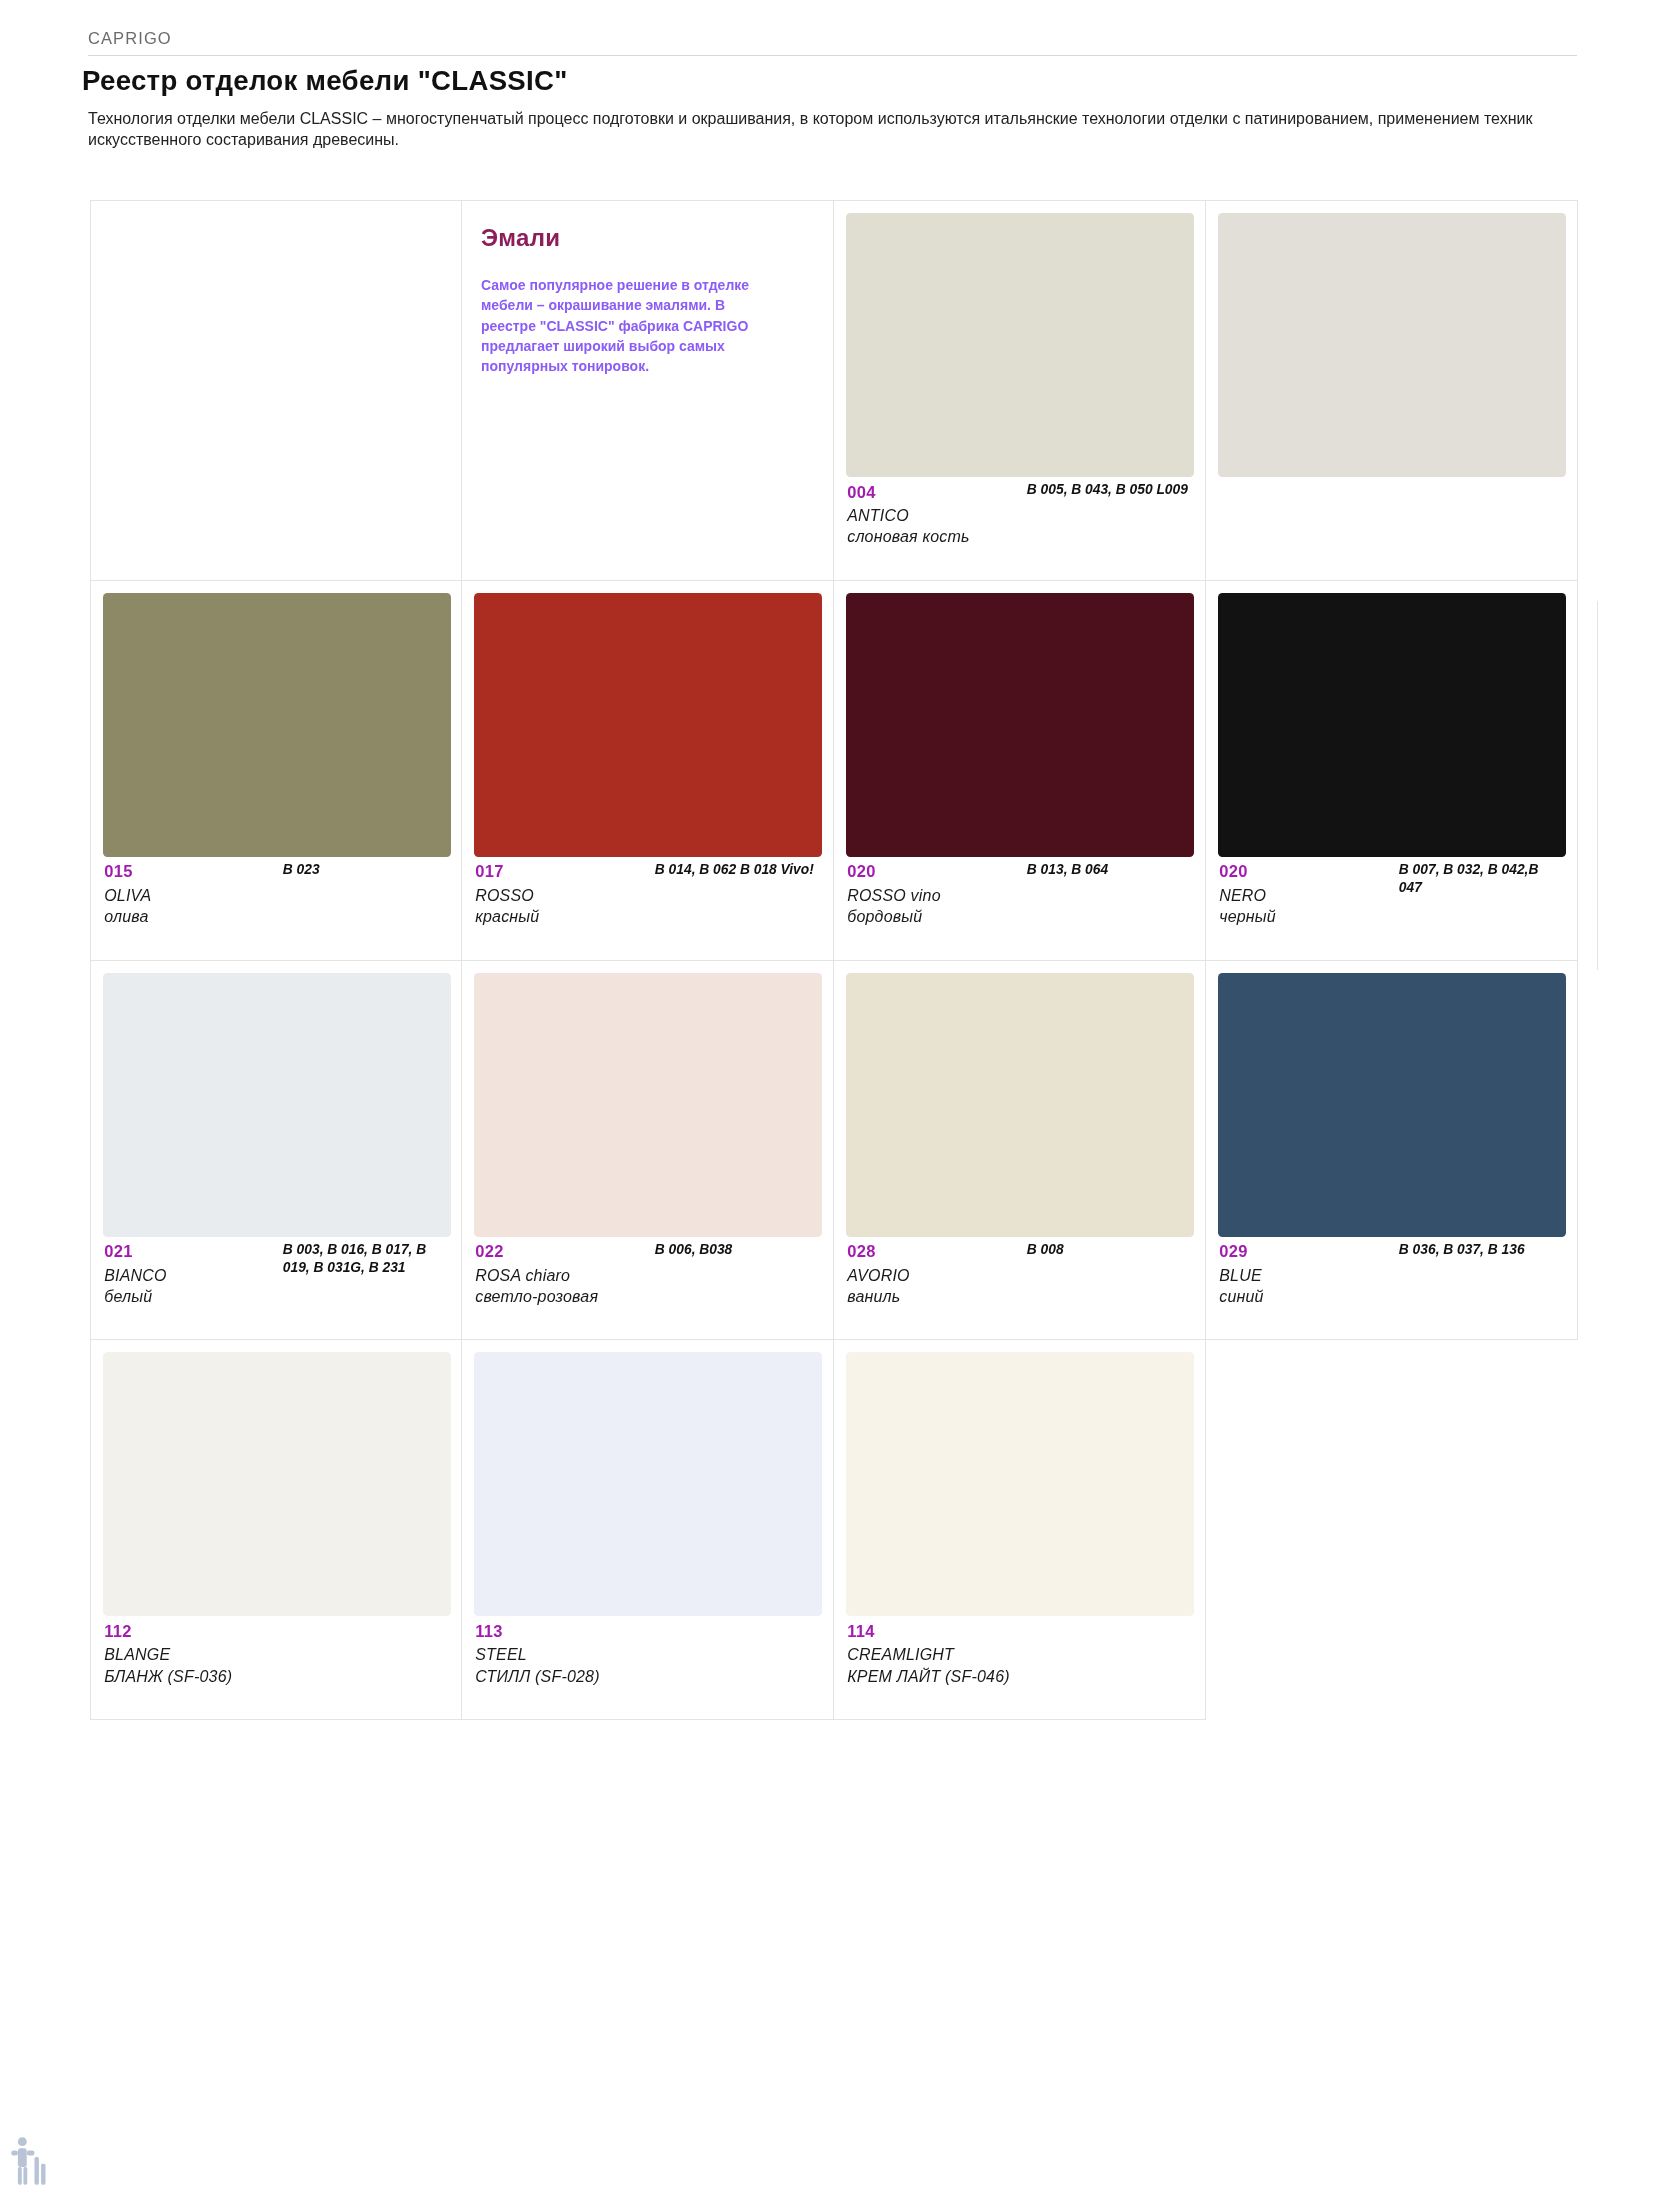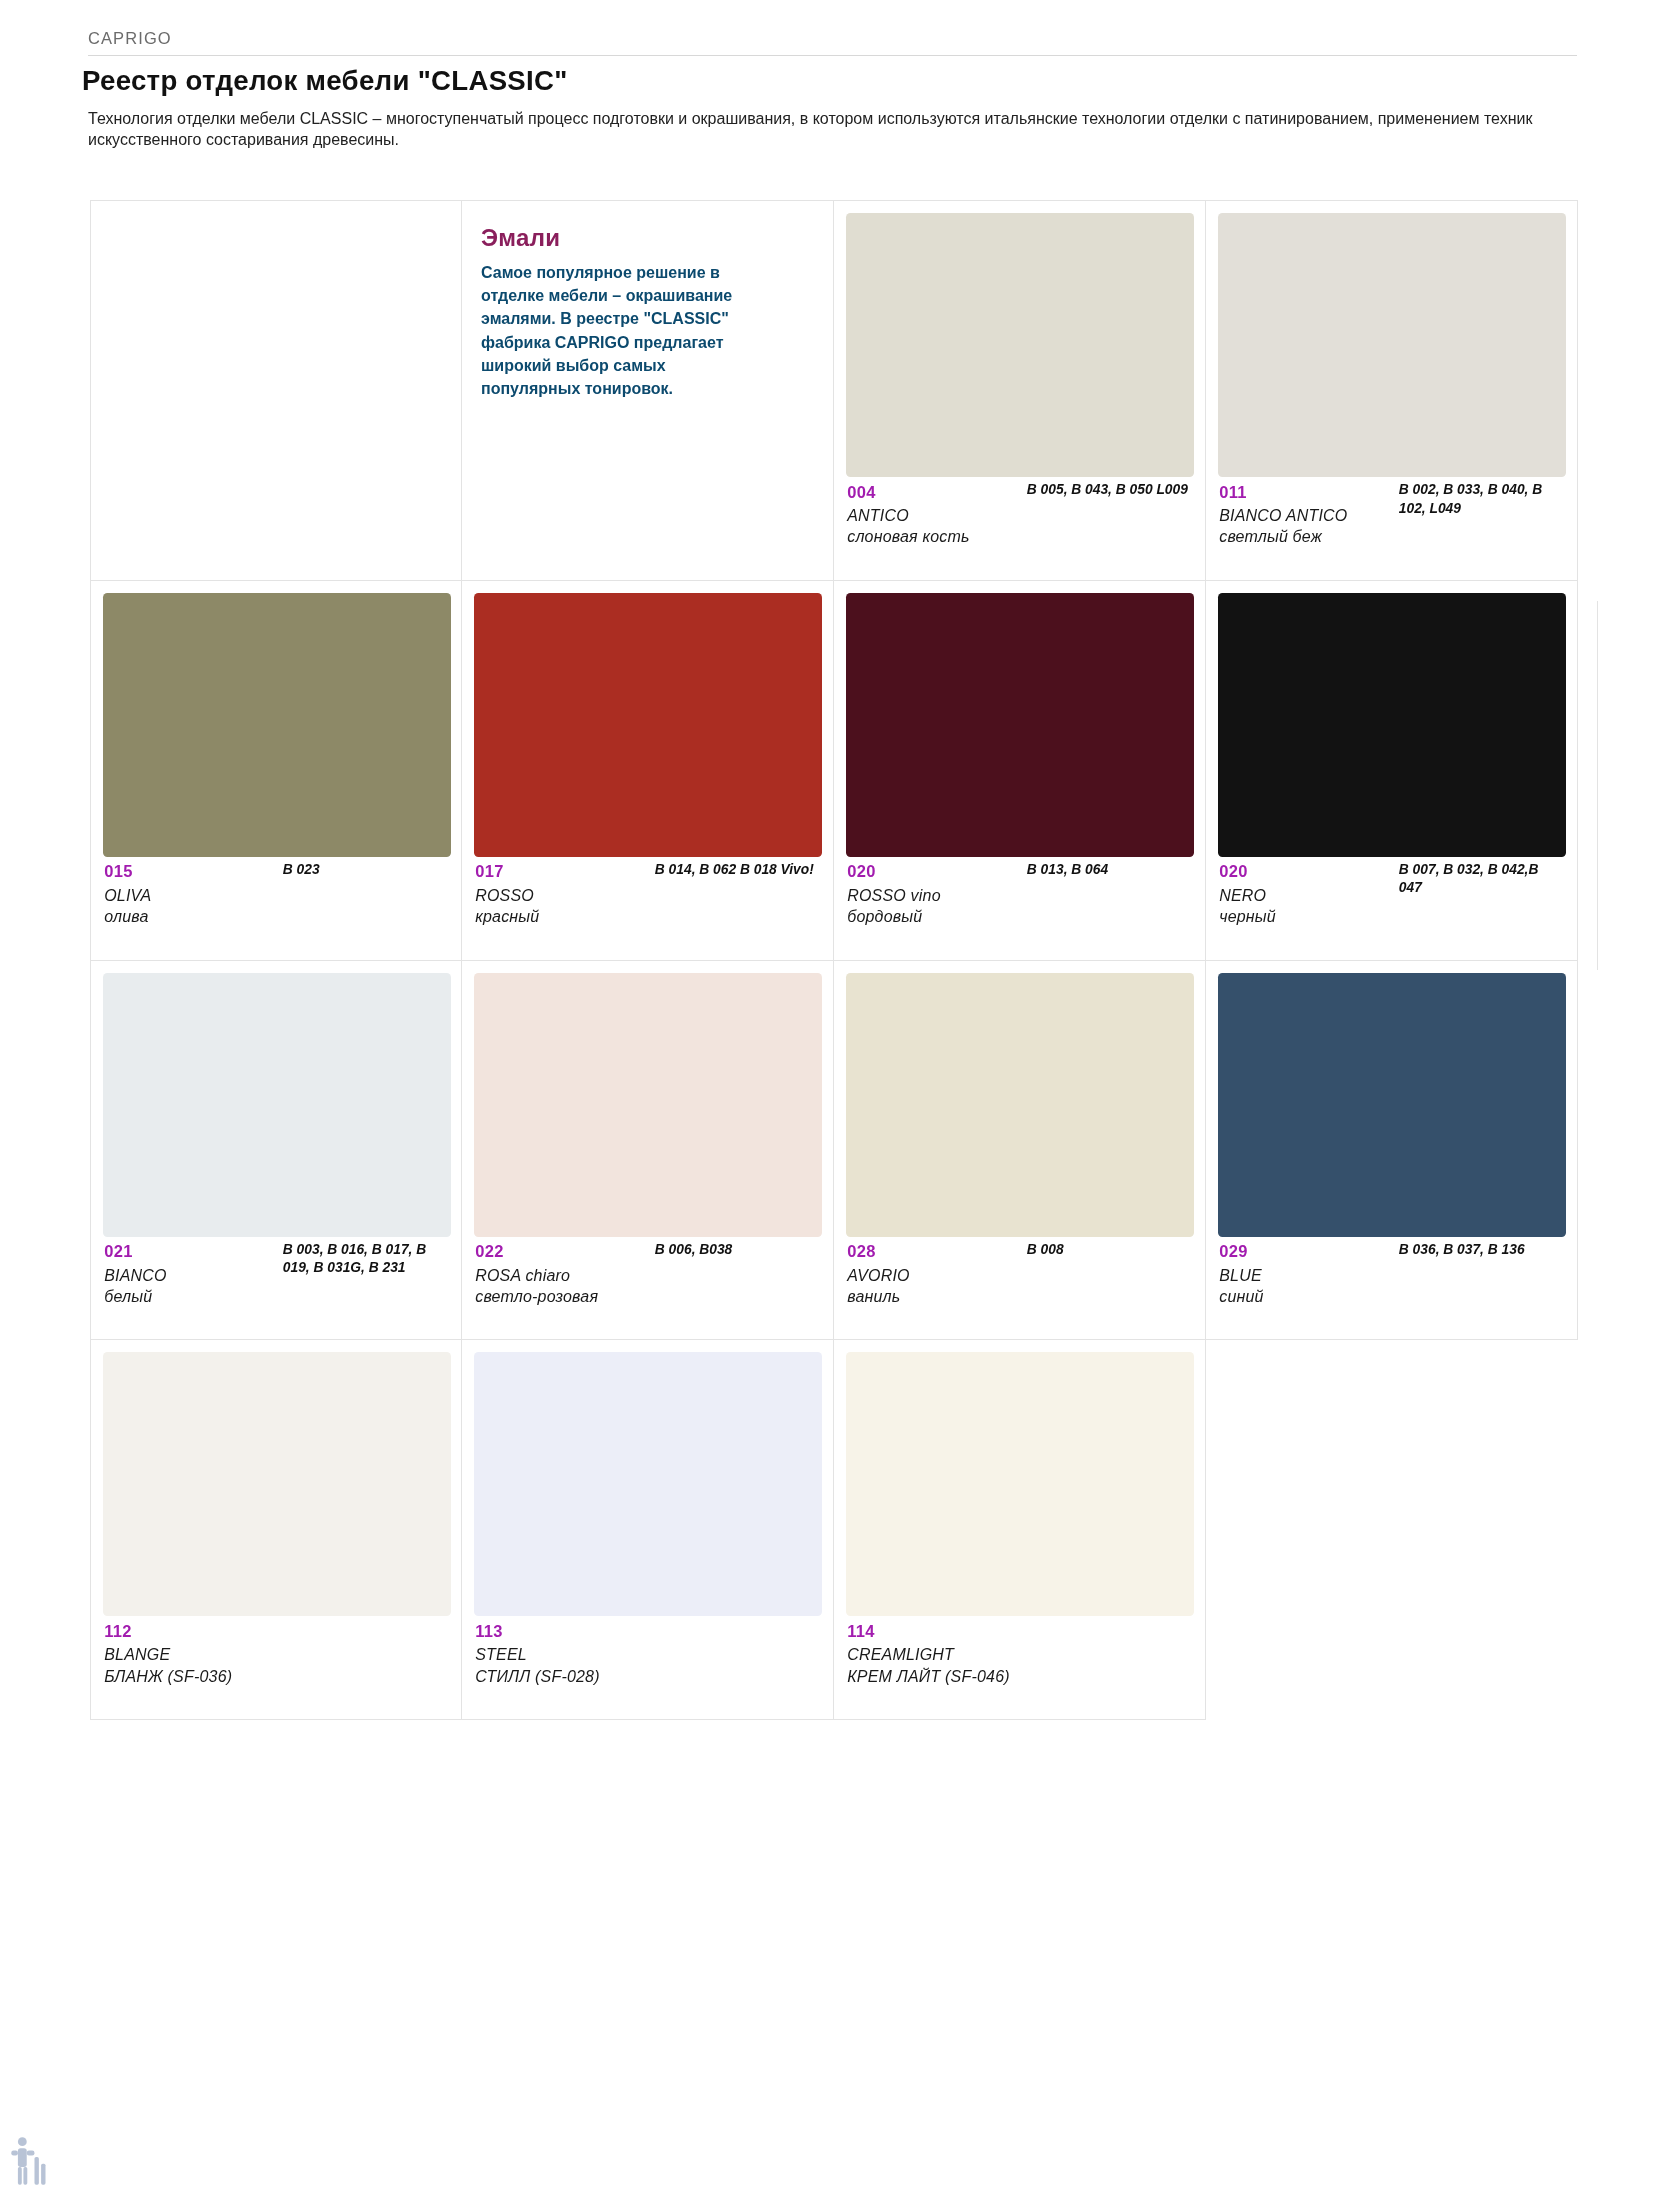--- a/index.html
+++ b/index.html
@@ -141,25 +141,25 @@
   .intro-cell-inner {
     padding: 23px 22px 0 19px;
   }
   .intro-heading {
     font-size: 24px;
     font-weight: bold;
     color: #8a1f5c;
     letter-spacing: 0.3px;
   }
   .intro-body {
-    margin-top: 9px;
-    font-size: 16px;
+    margin-top: 23px;
+    font-size: 14px;
     font-weight: bold;
     line-height: 1.45;
-    color: #0c4a6e;
+    color: #8b5cf6;
     width: 281px;
   }
 
   
   .edge-tick {
     position: absolute;
     left: 1597px;
     top: 601px;
     width: 7.7px;
     height: 369px;
@@ -206,26 +206,20 @@
           <div class="code">004</div>
           <div class="refs">B 005, B 043, B 050 L009</div>
           <div class="name-it">ANTICO</div>
           <div class="name-ru">слоновая кость</div>
         </div>
       </div>
 
       <div class="cell topline">
         <div class="swatch-wrap">
           <div class="swatch" style="background:#e2dfd8"></div>
-        </div>
-        <div class="labels">
-          <div class="code">011</div>
-          <div class="refs">B 002, B 033, B 040, B 102, L049</div>
-          <div class="name-it">BIANCO ANTICO</div>
-          <div class="name-ru">светлый беж</div>
         </div>
       </div>
     </div>
 
     <div class="row">
       <div class="cell first">
         <div class="swatch-wrap">
           <div class="swatch" style="background:#8d8967"></div>
         </div>
         <div class="labels">

